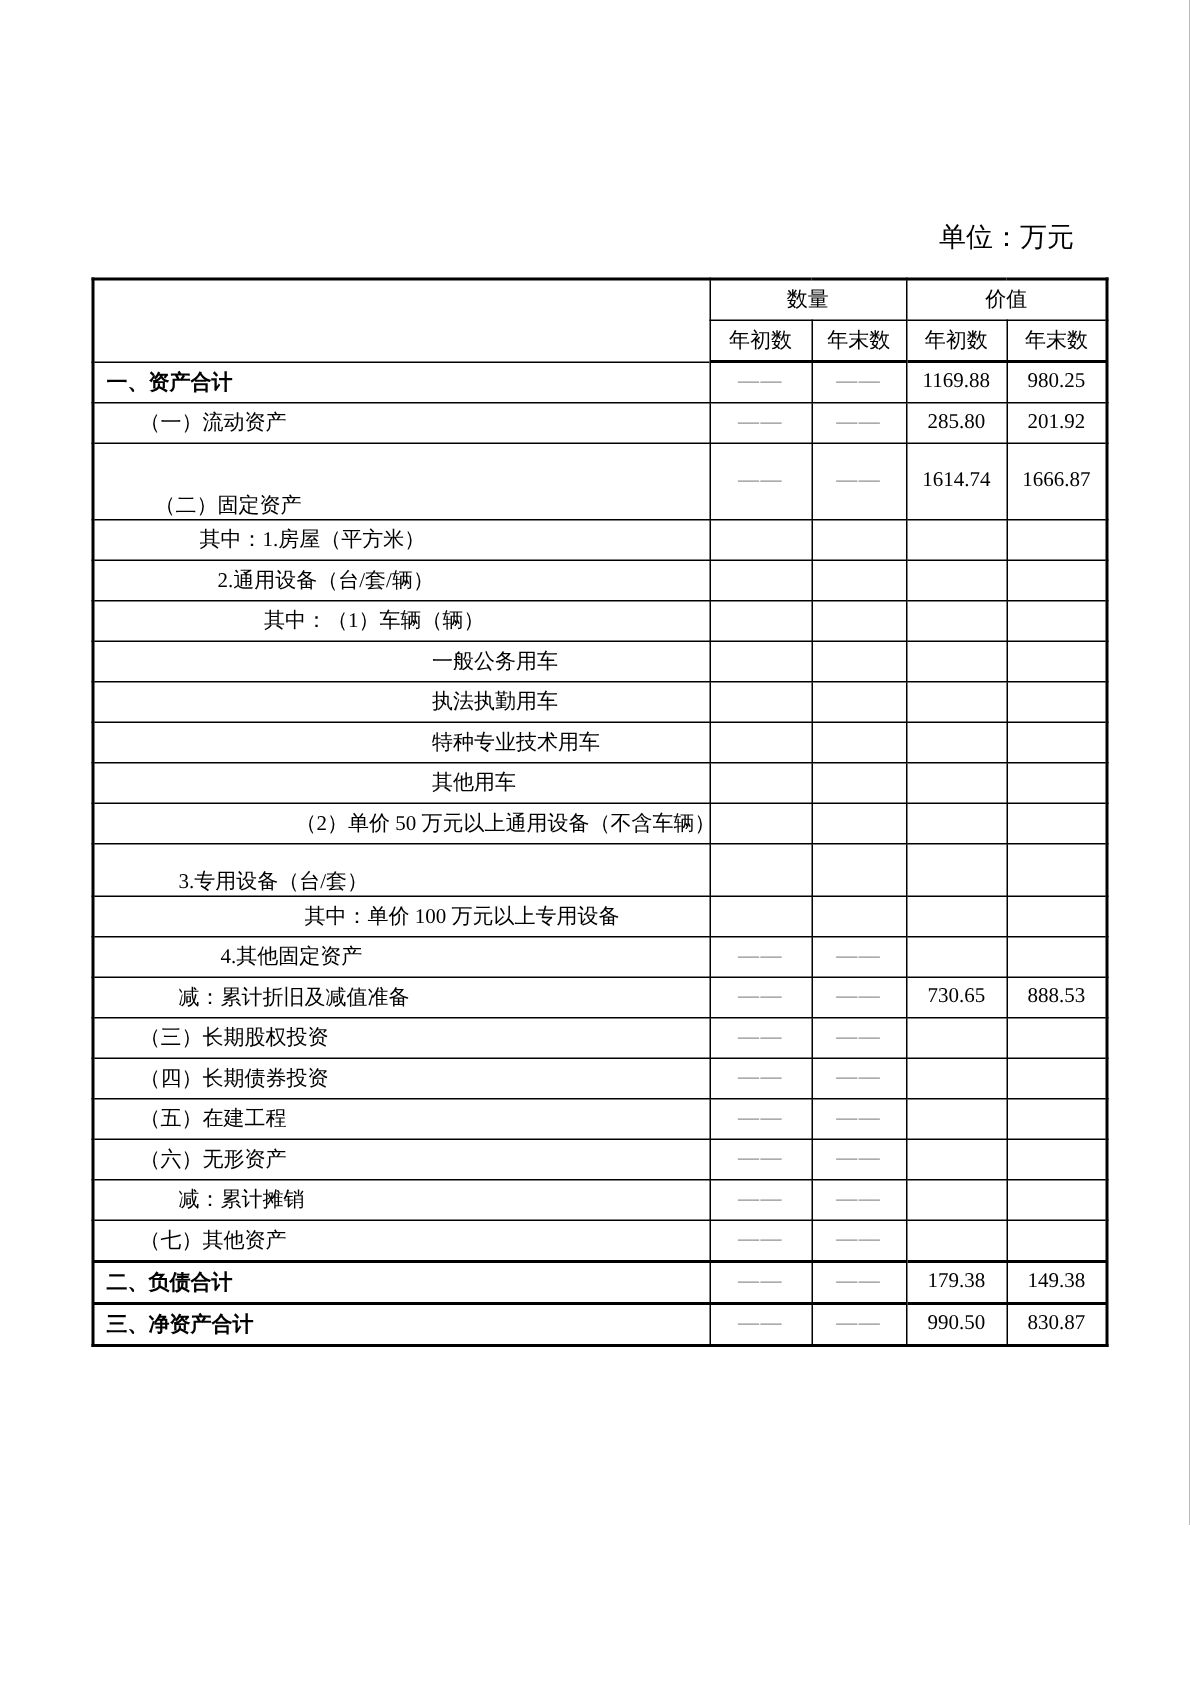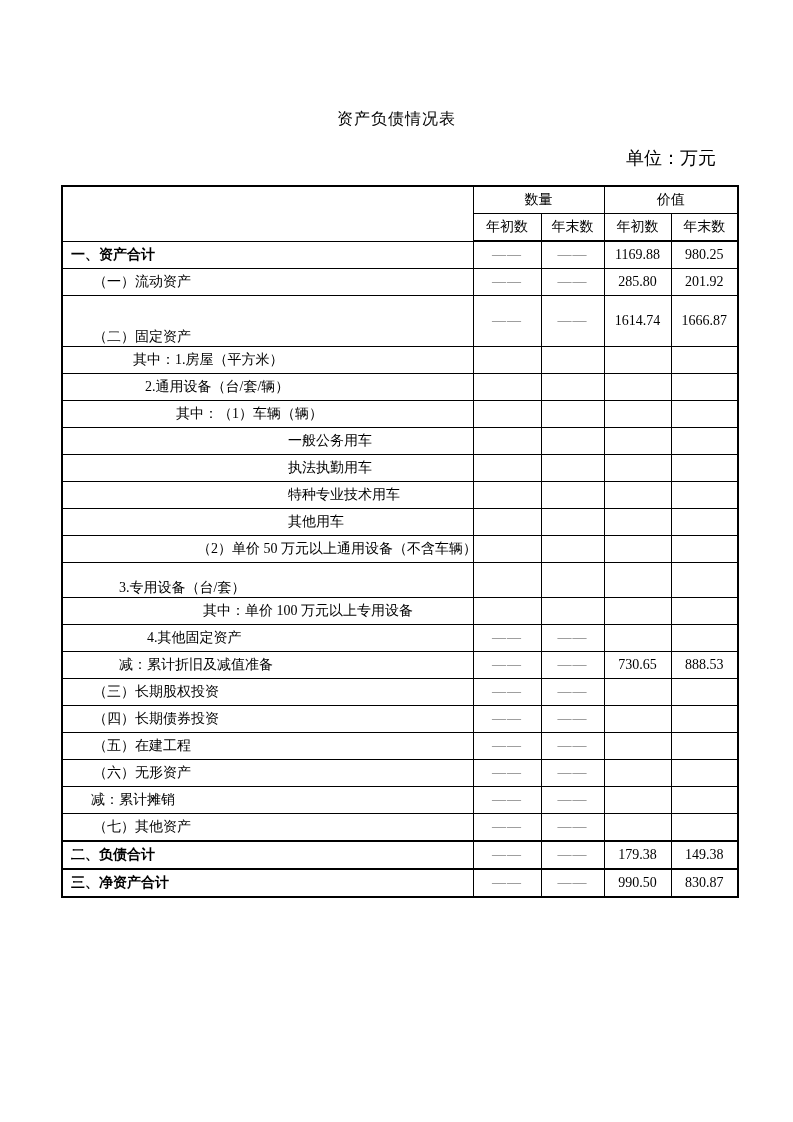--- a/index.html
+++ b/index.html
@@ -70,21 +70,20 @@
   .balance-table tr.thick-top td{
     border-top:2px solid #000;
     margin-left:32px;
   }
 </style>
 </head>
 <body>
 
 <div class="page">
 
-  <div class="doc-title">资产负债情况表</div>
 
   <div class="unit-label">单位：万元</div>
 
   <table class="balance-table">
     <colgroup>
       <col style="width:411px">
       <col style="width:68px">
       <col style="width:63px">
       <col style="width:67px">
       <col style="width:67px">
@@ -111,21 +110,21 @@
           <td class="data-cell">980.25</td>
         </tr>
         <tr>
           <td class="label-cell"><span class="lbl" style="padding-left: 30px;">（一）流动资产</span></td>
           <td class="data-cell dash">——</td>
           <td class="data-cell dash">——</td>
           <td class="data-cell">285.80</td>
           <td class="data-cell">201.92</td>
         </tr>
         <tr>
-          <td class="label-cell"><span class="lbl" style="padding-left: 30px; margin-top: 32px;">（二）固定资产</span></td>
+          <td class="label-cell"><span class="lbl" style="padding-left: 40px; margin-top: 32px;">（二）固定资产</span></td>
           <td class="data-cell dash">——</td>
           <td class="data-cell dash">——</td>
           <td class="data-cell">1614.74</td>
           <td class="data-cell">1666.87</td>
         </tr>
         <tr>
           <td class="label-cell"><span class="lbl" style="padding-left: 70px;">其中：1.房屋（平方米）</span></td>
           <td class="data-cell"></td>
           <td class="data-cell"></td>
           <td class="data-cell"></td>
@@ -230,21 +229,21 @@
           <td class="data-cell"></td>
         </tr>
         <tr>
           <td class="label-cell"><span class="lbl" style="padding-left: 30px;">（六）无形资产</span></td>
           <td class="data-cell dash">——</td>
           <td class="data-cell dash">——</td>
           <td class="data-cell"></td>
           <td class="data-cell"></td>
         </tr>
         <tr>
-          <td class="label-cell"><span class="lbl" style="padding-left: 28px;">减：累计摊销</span></td>
+          <td class="label-cell"><span class="lbl" style="padding-left: 56px;">减：累计摊销</span></td>
           <td class="data-cell dash">——</td>
           <td class="data-cell dash">——</td>
           <td class="data-cell"></td>
           <td class="data-cell"></td>
         </tr>
         <tr>
           <td class="label-cell"><span class="lbl" style="padding-left: 30px;">（七）其他资产</span></td>
           <td class="data-cell dash">——</td>
           <td class="data-cell dash">——</td>
           <td class="data-cell"></td>

